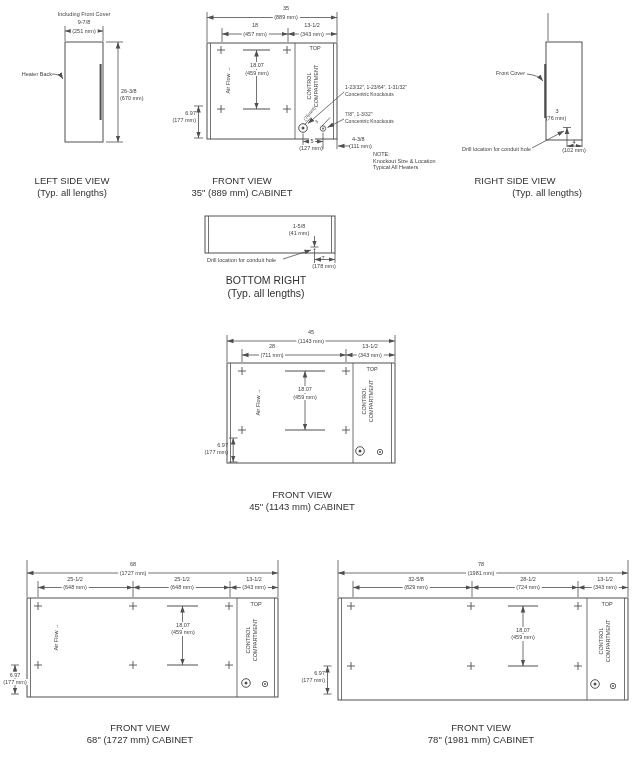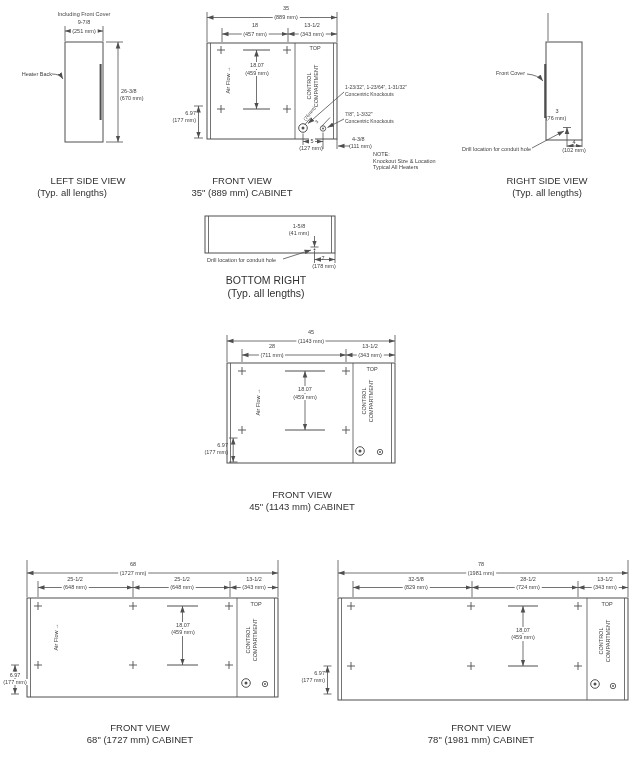--- a/index.html
+++ b/index.html
@@ -146,21 +146,21 @@
     <circle cx="613" cy="686" r="0.9" fill="#4f4f4f" stroke="none"></circle>
   </g>
 </svg>
 
   <span class="t c" style="left:84px;top:11px">Including Front Cover</span>
   <span class="t c" style="left:84px;top:19px">9-7/8</span>
   <span class="t c bg" style="left:84px;top:27.5px">(251 mm)</span>
   <span class="t ra" style="left:52px;top:71px">Heater Back</span>
   <span class="t" style="left:121px;top:88px">26-3/8</span>
   <span class="t" style="left:120px;top:95px">(670 mm)</span>
-  <span class="cap" style="left:88px;top:175px">LEFT SIDE VIEW</span>
+  <span class="cap" style="left:72px;top:175px">LEFT SIDE VIEW</span>
   <span class="cap" style="left:72px;top:187px">(Typ. all lengths)</span>
 
   <span class="t c" style="left:286px;top:5px">35</span>
   <span class="t c bg" style="left:286px;top:14px">(889 mm)</span>
   <span class="t c" style="left:255px;top:22px">18</span>
   <span class="t c bg" style="left:255px;top:30.5px">(457 mm)</span>
   <span class="t c" style="left:312px;top:22px">13-1/2</span>
   <span class="t c bg" style="left:312px;top:30.5px">(343 mm)</span>
   <span class="t c" style="left:315px;top:45px">TOP</span>
   <span class="t rot" style="left:313px;top:86px">CONTROL
@@ -185,21 +185,21 @@
   <span class="t" style="left:373px;top:164px">Typical All Heaters</span>
   <span class="cap" style="left:242px;top:175px">FRONT VIEW</span>
   <span class="cap" style="left:242px;top:187px">35" (889 mm) CABINET</span>
 
   <span class="t ra" style="left:525px;top:70px">Front Cover</span>
   <span class="t c" style="left:557px;top:108px">3</span>
   <span class="t c" style="left:556px;top:115px">(76 mm)</span>
   <span class="t c" style="left:574px;top:139px">4</span>
   <span class="t c bg" style="left:574px;top:147px">(102 mm)</span>
   <span class="t ra" style="left:531px;top:146px">Drill location for conduit hole</span>
-  <span class="cap" style="left:547px;top:175px">RIGHT SIDE VIEW</span>
+  <span class="cap" style="left:515px;top:175px">RIGHT SIDE VIEW</span>
   <span class="cap" style="left:547px;top:187px">(Typ. all lengths)</span>
 
   <span class="t c" style="left:299px;top:222.5px">1-5/8</span>
   <span class="t c" style="left:299px;top:229.5px">(41 mm)</span>
   <span class="t c" style="left:323px;top:254.5px">7</span>
   <span class="t c bg" style="left:324px;top:262.5px">(178 mm)</span>
   <span class="t" style="left:207px;top:257px">Drill location for conduit hole</span>
   <span class="cap capb" style="left:266px;top:274px">BOTTOM RIGHT</span>
   <span class="cap capb" style="left:266px;top:286.5px">(Typ. all lengths)</span>
 

